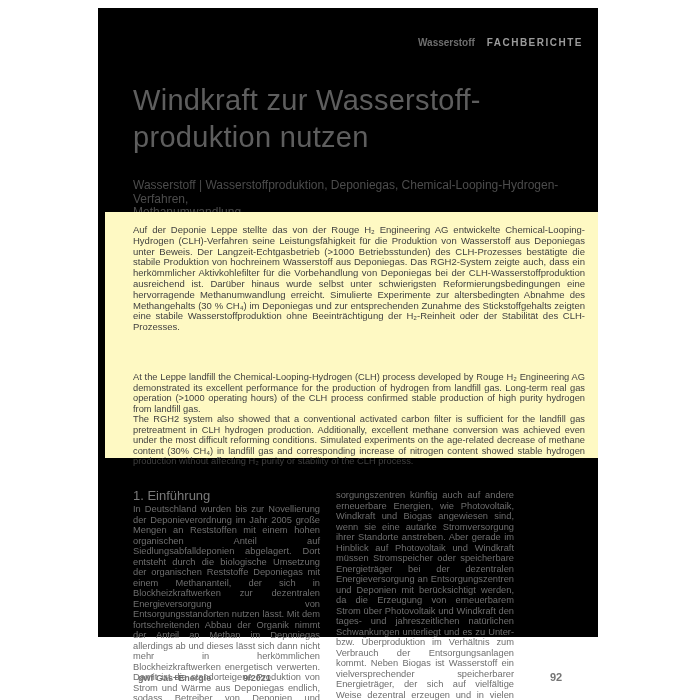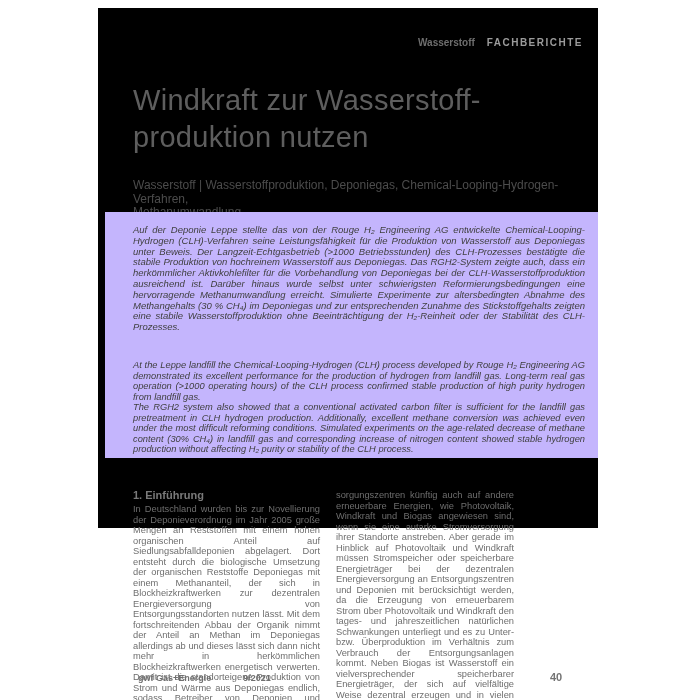--- a/index.html
+++ b/index.html
@@ -1,43 +1,43 @@
 <!DOCTYPE html>
 <html><head>
 <meta charset="utf-8">
 <style>
   html, body { margin:0; padding:0; }
   body { background:#ffffff; font-family:"Liberation Sans", sans-serif; }
   .canvas { position:relative; width:700px; height:700px; background:#ffffff; overflow:hidden; }
-  .page { position:absolute; left:98px; top:8px; width:500px; height:520px; background:#000000; }
+  .page { position:absolute; left:98px; top:8px; width:500px; height:629px; background:#000000; }
 
   .header { position:absolute; top:29px; right:15px; font-size:10px; font-weight:700; white-space:nowrap; }
   .header .category { color:#6e6e6e; }
   .header .section  { color:#9b9b9b; letter-spacing:1.5px; margin-left:9px; }
 
   .title { position:absolute; left:35px; top:74px; margin:0; font-size:29px; line-height:37px;
            font-weight:400; color:#5e5e5e; letter-spacing:0.3px; }
 
   .authors { position:absolute; left:35px; top:146px; font-size:11px; font-weight:700; color:#585858; }
 
   .keywords { position:absolute; left:35px; top:171px; width:470px; font-size:12px; line-height:13.5px;
               font-weight:400; color:#4c4c4c; }
 
-  .panel { position:absolute; left:7px; top:204px; width:493px; height:246px; background:#c4b5fd;font-style:italic; }
+  .panel { position:absolute; left:7px; top:204px; width:493px; height:246px; background:#fef9c3; }
   .abstract-de { position:absolute; left:28px; top:13px; width:452px; margin:0;
                  font-size:9.5px; line-height:10.8px; text-align:justify; color:#3f3f3f; }
   .en-heading  { position:absolute; left:28px; top:124px; margin:0; font-size:16.5px; font-weight:400; color:#4a4a4a; }
-  .en-body     { position:absolute; left:28px; top:148px; width:452px; font-size:9.3px; line-height:10.5px;
+  .en-body     { position:absolute; left:28px; top:160px; width:452px; font-size:9.3px; line-height:10.5px;
                  text-align:justify; color:#3f3f3f; }
   .en-body p   { margin:0; }
 
   .col { position:absolute; top:482px; font-size:9.3px; line-height:10.5px; text-align:justify; color:#6e6e6e; }
   .col-1 { left:35px;  width:187px; }
   .col-2 { left:238px; width:178px; }
-  .intro-heading { margin:0 0 3px 0; font-size:11px; line-height:11px; font-weight:700; color:#7a7a7a; }
+  .intro-heading { margin:0 0 3px 0; font-size:13px; line-height:11px; font-weight:400; color:#7a7a7a; }
   .col p { margin:0; }
 
   .footer-left { position:absolute; left:40px; top:665px; font-size:9px; font-weight:700; color:#6f6f6f;
                  display:flex; gap:32px; white-space:nowrap; }
   .footer-page { position:absolute; left:452px; top:663px; font-size:11px; font-weight:700; color:#747474; }
 </style>
 </head>
 <body>
 
 <div class="canvas">
@@ -73,16 +73,16 @@
     </div>
 
     <div class="col col-2">
       <p>sorgungszentren künftig auch auf andere erneuerbare Energien, wie Photovoltaik, Windkraft und Biogas angewiesen sind, wenn sie eine autarke Stromversorgung ihrer Standorte anstreben. Aber gerade im Hinblick auf Photovoltaik und Windkraft müssen Stromspeicher oder speicherbare Energieträger bei der dezentralen Energieversorgung an Entsorgungszentren und Deponien mit berücksichtigt werden, da die Erzeugung von erneuerbarem Strom über Photovoltaik und Windkraft den tages- und jahreszeitlichen natürlichen Schwankungen unterliegt und es zu Unter- bzw. Überproduktion im Verhältnis zum Verbrauch der Entsorgungsanlagen kommt. Neben Biogas ist Wasserstoff ein vielversprechender speicherbarer Energieträger, der sich auf vielfältige Weise dezentral erzeugen und in vielen Bereichen der kommu-</p>
     </div>
 
     <div class="footer-left">
       <span>gwf Gas+Energie</span>
       <span>9/2021</span>
     </div>
-    <div class="footer-page">40</div>
+    <div class="footer-page">92</div>
 
   </div>
 </div>
 
 </body></html>

